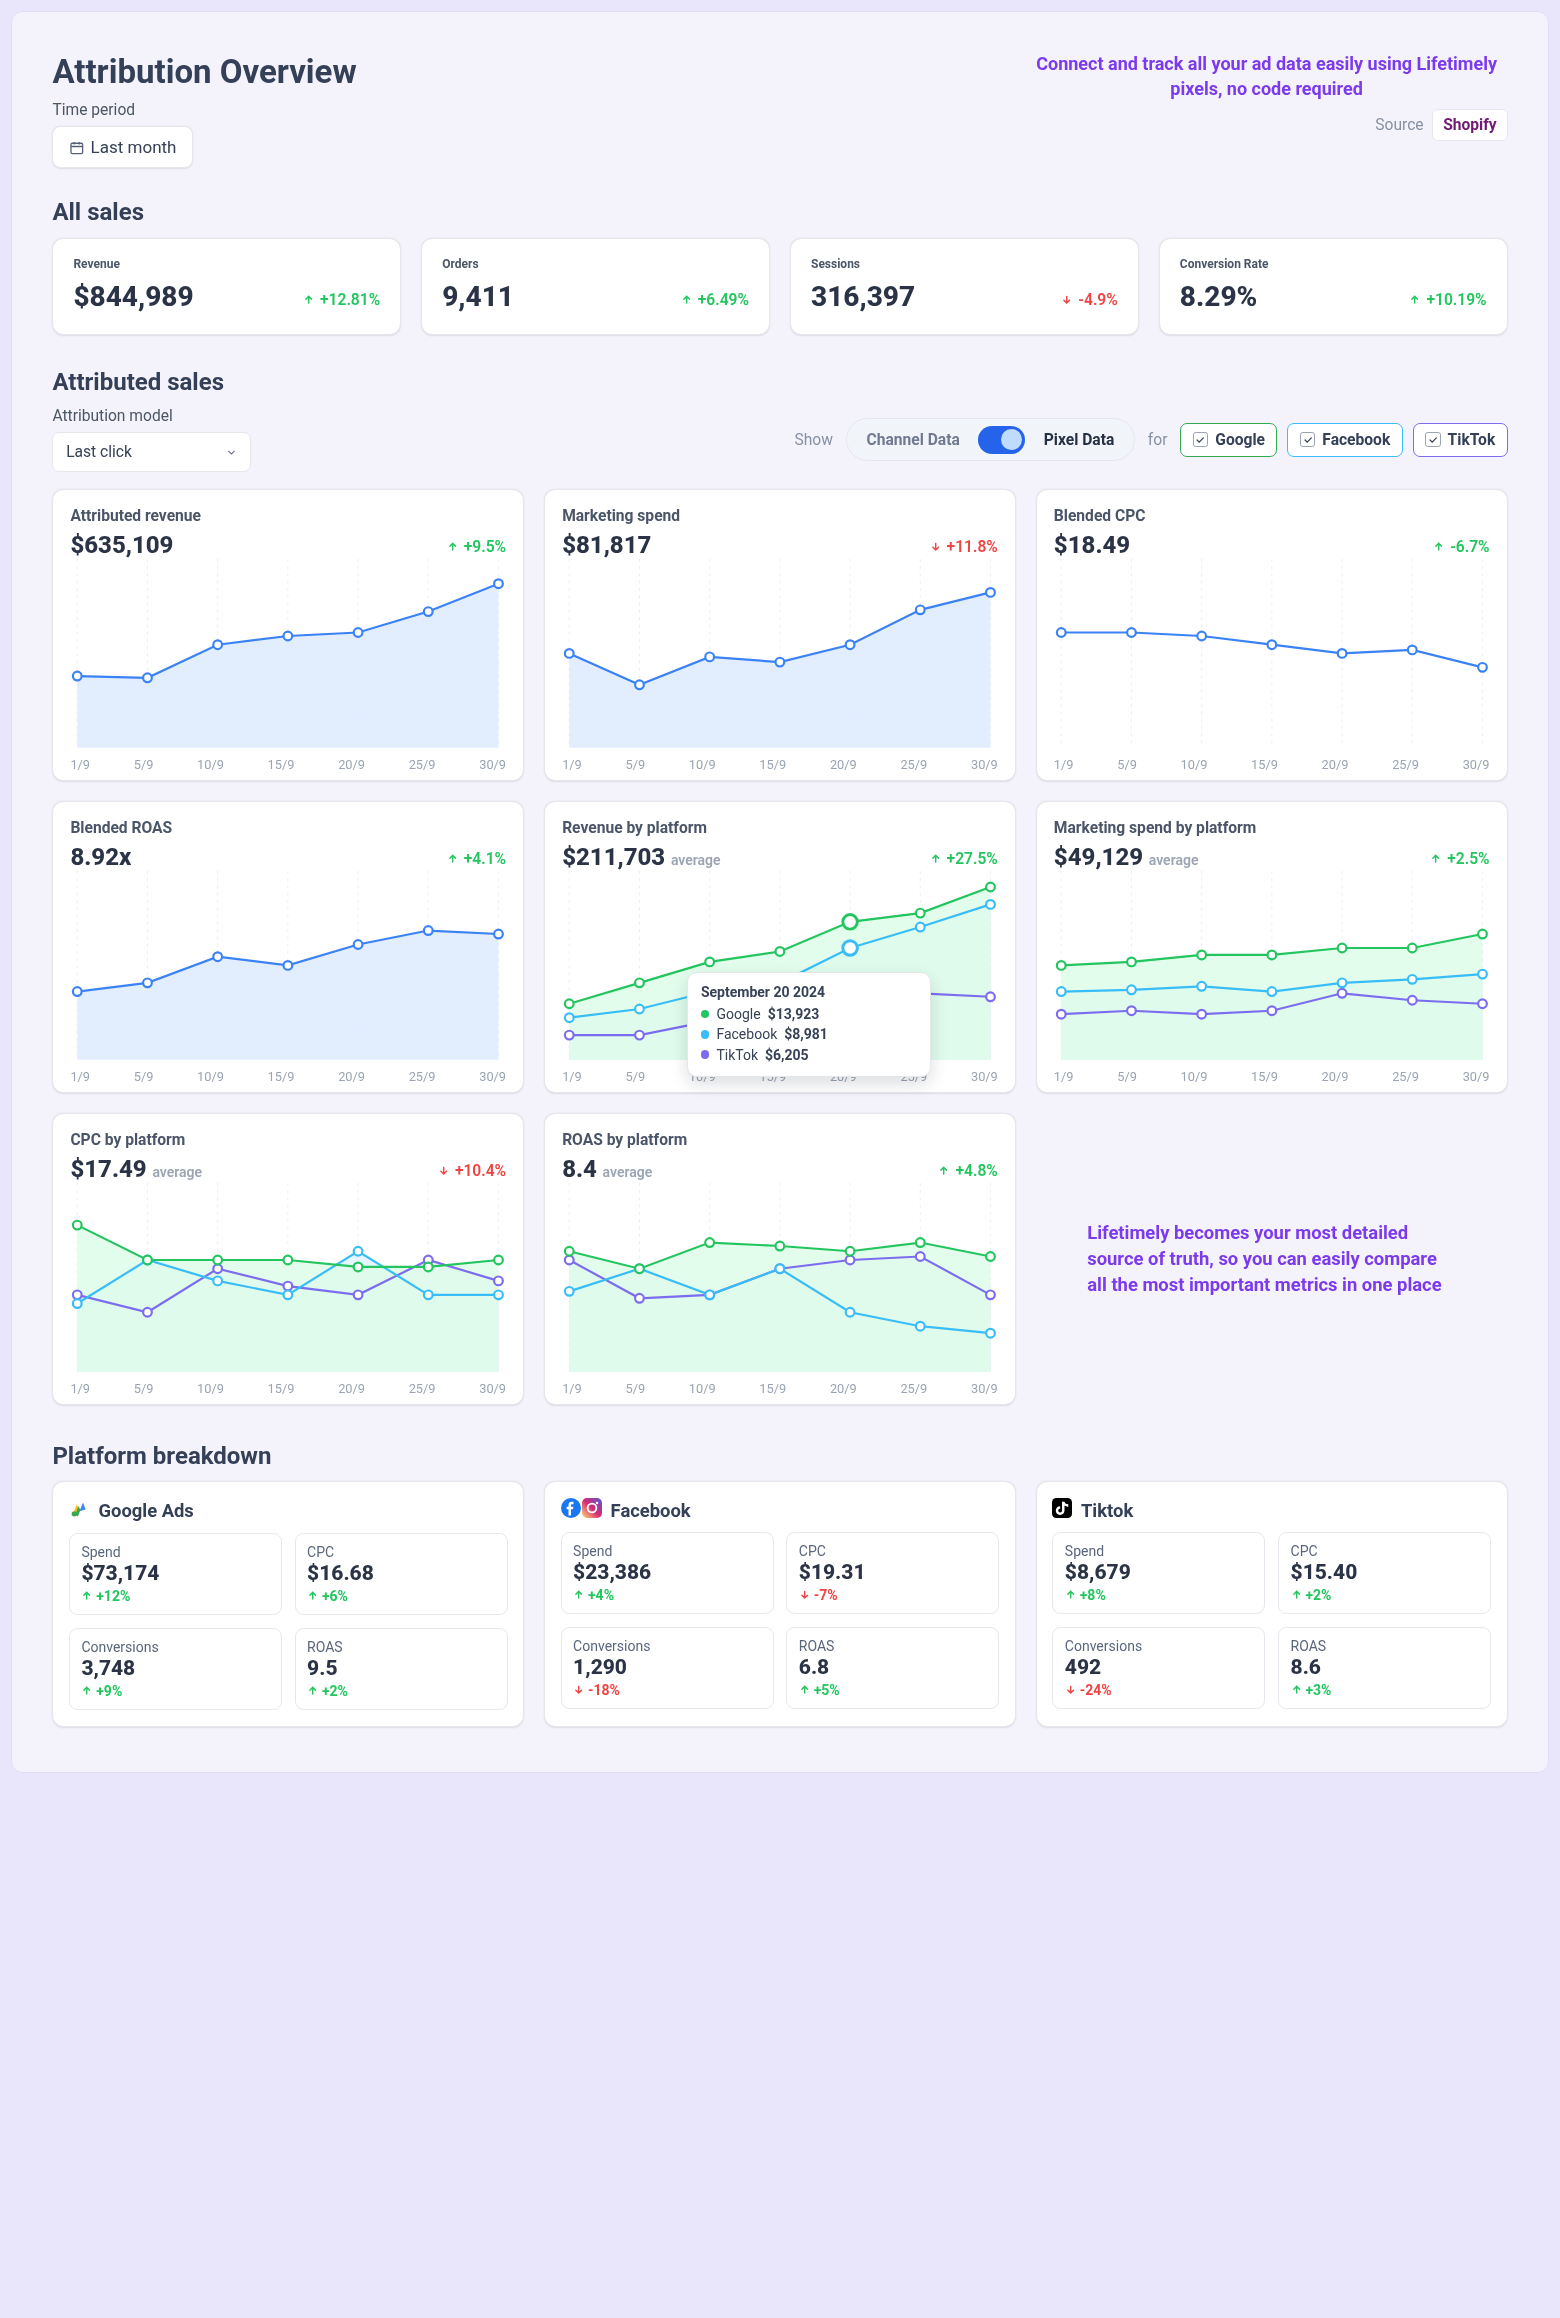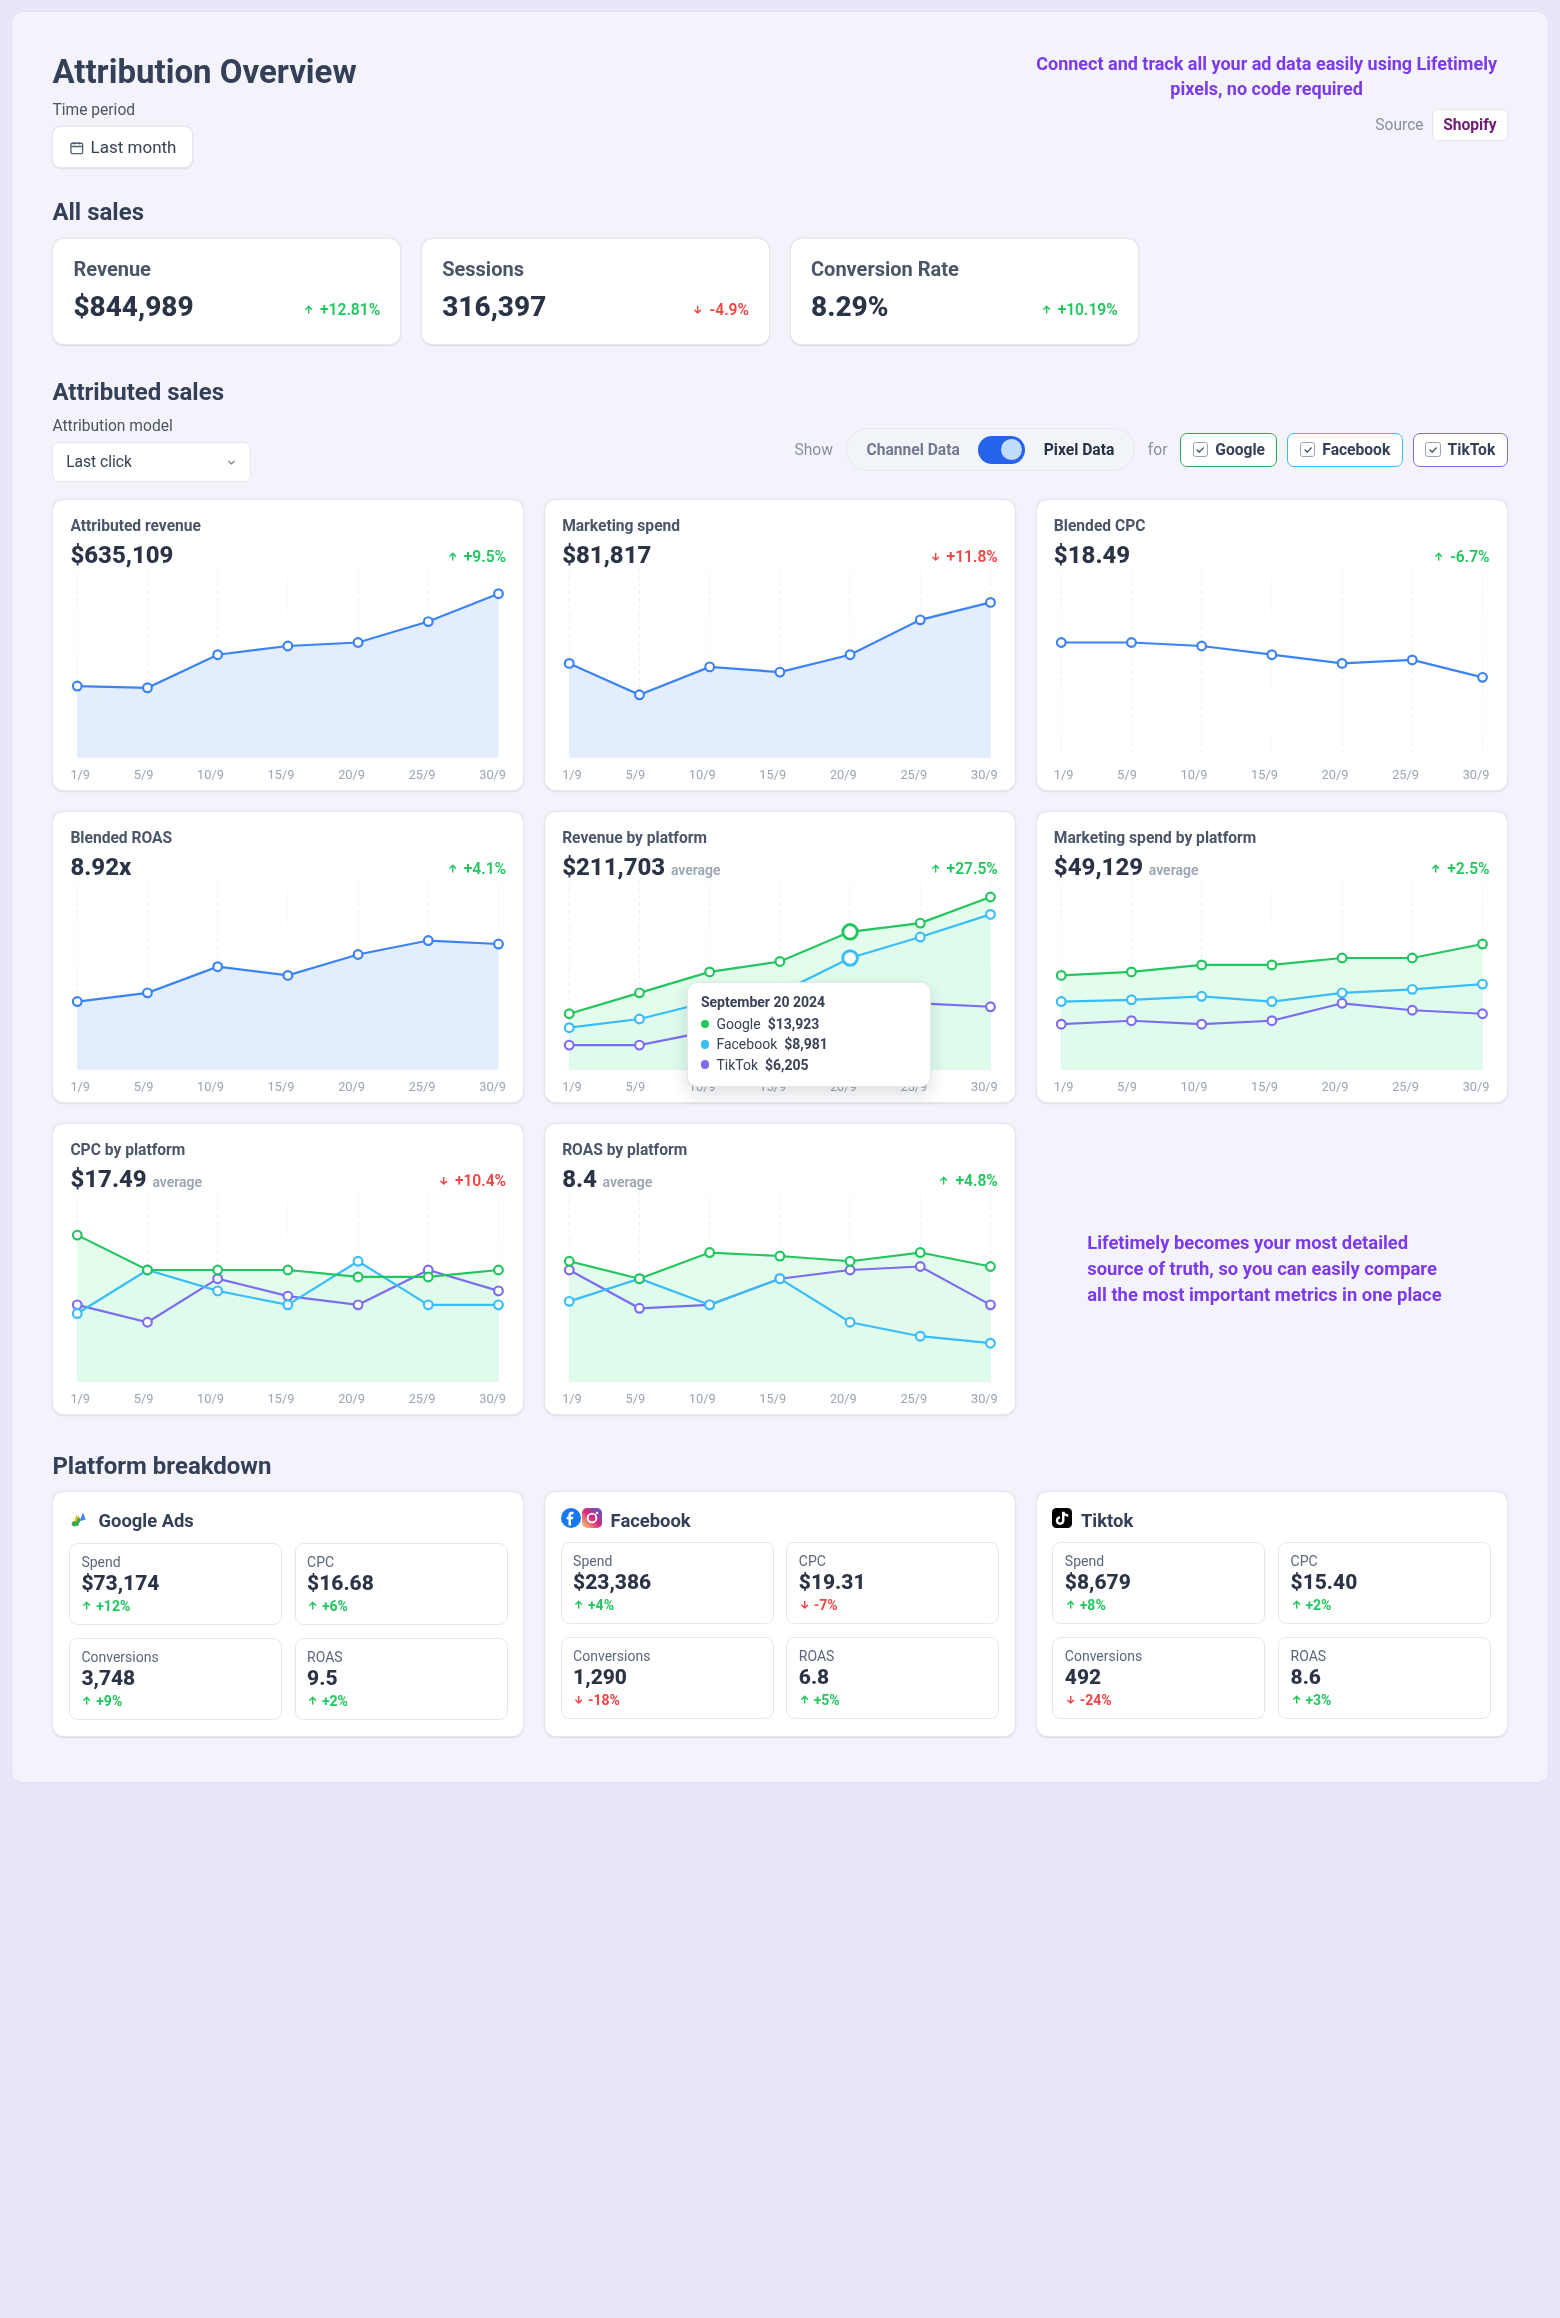--- a/index.html
+++ b/index.html
@@ -24,21 +24,21 @@
   .app{background:var(--bg);border-radius:11.4px;max-width:1538px;margin:0 auto;padding:40px 40px 45px;border:0.7px solid #e1def7}
   h1{font-size:33px;margin:0;color:#344058;font-weight:700}
   h2{font-size:24px;margin:0 0 11.4px;color:#344058;font-weight:700}
   .label{font-size:15.6px;color:var(--ink2);margin-bottom:7px}
   .pill-btn{background:#fff;border:0.7px solid var(--border);border-radius:8.5px;padding:10px 15.6px;display:inline-flex;align-items:center;gap:6px;font-size:17px;color:#354155;box-shadow:var(--shadow);cursor:pointer}
   .card{background:var(--card);border:0.7px solid var(--border);border-radius:11.4px;box-shadow:var(--shadow)}
 
   
   .sales-grid{display:grid;grid-template-columns:repeat(4,1fr);gap:20px}
   .stat{padding:18.4px 20px 21px}
-  .stat-title{font-size:20px;font-weight:700;color:#4a5568}
+  .stat-title{font-size:12px;font-weight:700;color:#4a5568}
   .stat-body{display:flex;align-items:baseline;justify-content:space-between;margin-top:8.5px}
   .stat-val{font-size:28px;font-weight:800;color:#2b3446}
   .delta{display:inline-flex;align-items:center;gap:5.7px;font-size:15.6px;font-weight:600}
   .delta.up{color:var(--green)}
   .delta.down{color:var(--red)}
 
   
   .ctrl-bar{display:flex;justify-content:space-between;align-items:center;margin:5.7px 0 17px;flex-wrap:wrap;gap:14px}
   .select{background:#fff;border:0.7px solid var(--border);border-radius:7px;padding:10px 12.8px;min-width:199px;display:flex;align-items:center;justify-content:space-between;color:#354155;font-size:15.6px;cursor:pointer}
   .filters{display:flex;align-items:center;gap:12.8px}
@@ -124,20 +124,32 @@
   <div class="sales-grid" id="sales-grid">
     <div class="card stat">
       <div class="stat-title">Revenue</div>
       <div class="stat-body">
         <div class="stat-val">$844,989</div>
         <span class="delta up">
             <svg width="11.4" height="11.4" viewBox="0 0 24 24" fill="none" stroke="#22c55e" stroke-width="3" stroke-linecap="round">
               <path d="M12 19V5M6 11l6-6 6 6"></path>
             </svg>
             <span>+12.81%</span>
+          </span>
+      </div>
+    </div>
+    <div class="card stat">
+      <div class="stat-title">Orders</div>
+      <div class="stat-body">
+        <div class="stat-val">9,411</div>
+        <span class="delta up">
+            <svg width="11.4" height="11.4" viewBox="0 0 24 24" fill="none" stroke="#22c55e" stroke-width="3" stroke-linecap="round">
+              <path d="M12 19V5M6 11l6-6 6 6"></path>
+            </svg>
+            <span>+6.49%</span>
           </span>
       </div>
     </div>
     <div class="card stat">
       <div class="stat-title">Sessions</div>
       <div class="stat-body">
         <div class="stat-val">316,397</div>
         <span class="delta down">
             <svg width="11.4" height="11.4" viewBox="0 0 24 24" fill="none" stroke="#ef4444" stroke-width="3" stroke-linecap="round">
               <path d="M12 5v14M6 13l6 6 6-6"></path>

